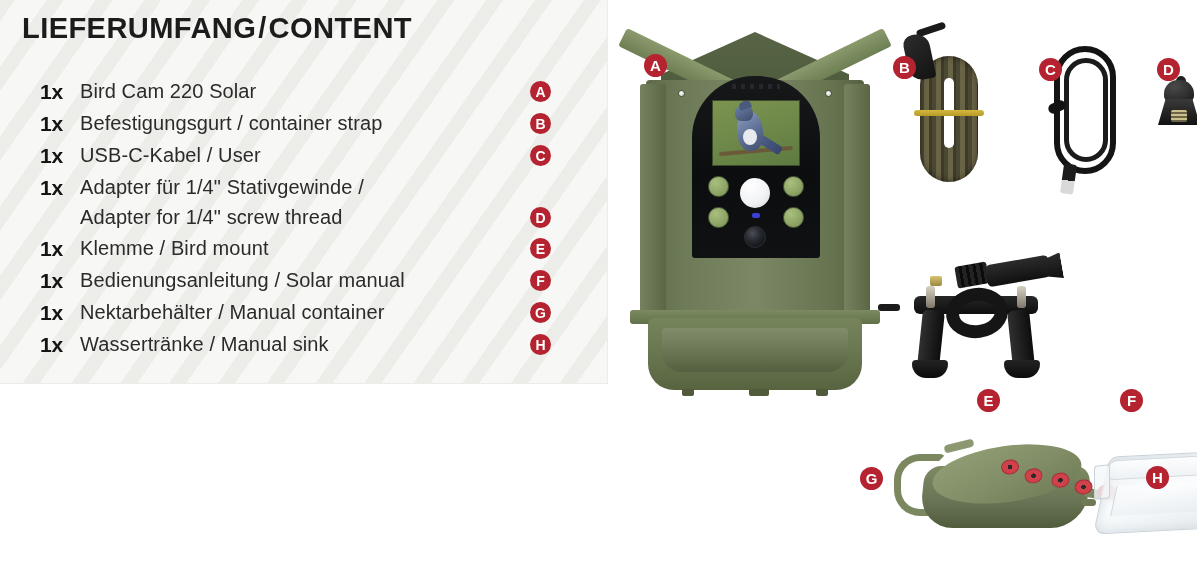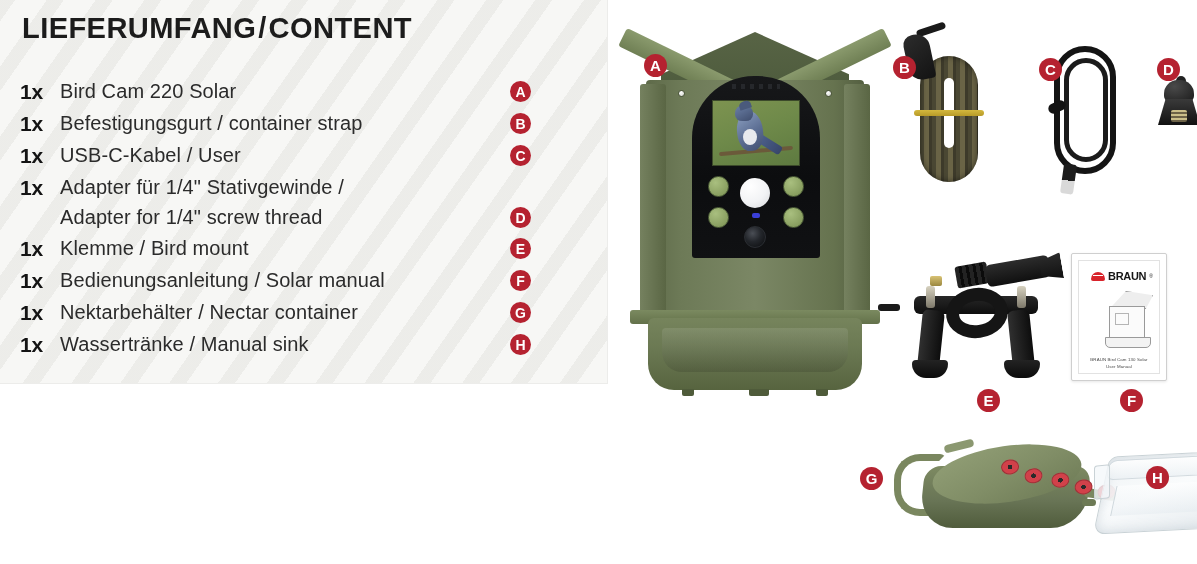--- a/index.html
+++ b/index.html
@@ -37,21 +37,21 @@
 
   .title{
     position:absolute; left:22px; top:11px;
     font-size:30px; font-weight:700; letter-spacing:.4px;
     color:#1c1c1c; white-space:nowrap;
     transform:scaleX(.97); transform-origin:left center;
   }
   .title .slash{ font-weight:700; padding:0 2px; }
 
   .list{
-    position:absolute; left:20px; top:76px; width:530px;
+    position:absolute; left:40px; top:76px; width:530px;
   }
   .row{
     position:relative;
     min-height:31px;
     display:flex; align-items:flex-start;
     margin-bottom:1px;
   }
   .qty{
     width:40px; flex:0 0 40px;
     font-size:21px; font-weight:700; color:#141414;
@@ -512,21 +512,21 @@
     </div>
 
     <div class="row">
       <span class="qty">1x</span>
       <span class="label">Bedienungsanleitung / Solar manual</span>
       <span class="badge" style="top:5px;">F</span>
     </div>
 
     <div class="row">
       <span class="qty">1x</span>
-      <span class="label">Nektarbehälter / Nectar container</span>
+      <span class="label">Nektarbehälter / Manual container</span>
       <span class="badge" style="top:5px;">G</span>
     </div>
 
     <div class="row">
       <span class="qty">1x</span>
       <span class="label">Wassertränke / Manual sink</span>
       <span class="badge" style="top:5px;">H</span>
     </div>
 
   </div>
@@ -611,37 +611,20 @@
       <div class="ring"></div>
       <div class="leg l"></div>
       <div class="leg r"></div>
       <div class="foot l"></div>
       <div class="foot r"></div>
       <div class="thumbscrew l"></div>
       <div class="thumbscrew r"></div>
     </div>
 
     <div class="badge pin" style="left:512px; top:389px;">F</div>
-    <div class="manual">
-      <div class="inner">
-        <div class="logo">
-          <span class="logo-mark"></span>
-          <span class="logo-text">BRAUN</span>
-            <span class="logo-reg">®</span>
-        </div>
-        <div class="sketch">
-          <div class="sk-roof"></div>
-          <div class="sk-body"></div>
-          <div class="sk-screen"></div>
-          <div class="sk-tray"></div>
-        </div>
-        <div class="cap1">BRAUN Bird Cam 130 Solar</div>
-        <div class="cap2">User Manual</div>
-      </div>
-    </div>
 
     <div class="badge pin" style="left:252px; top:467px;">G</div>
     <div class="nectar">
       <div class="handle"></div>
       <div class="base"></div>
       <div class="spout"></div>
       <div class="lid">
         <div class="flower f1"></div>
         <div class="flower f2"></div>
         <div class="flower f3"></div>

